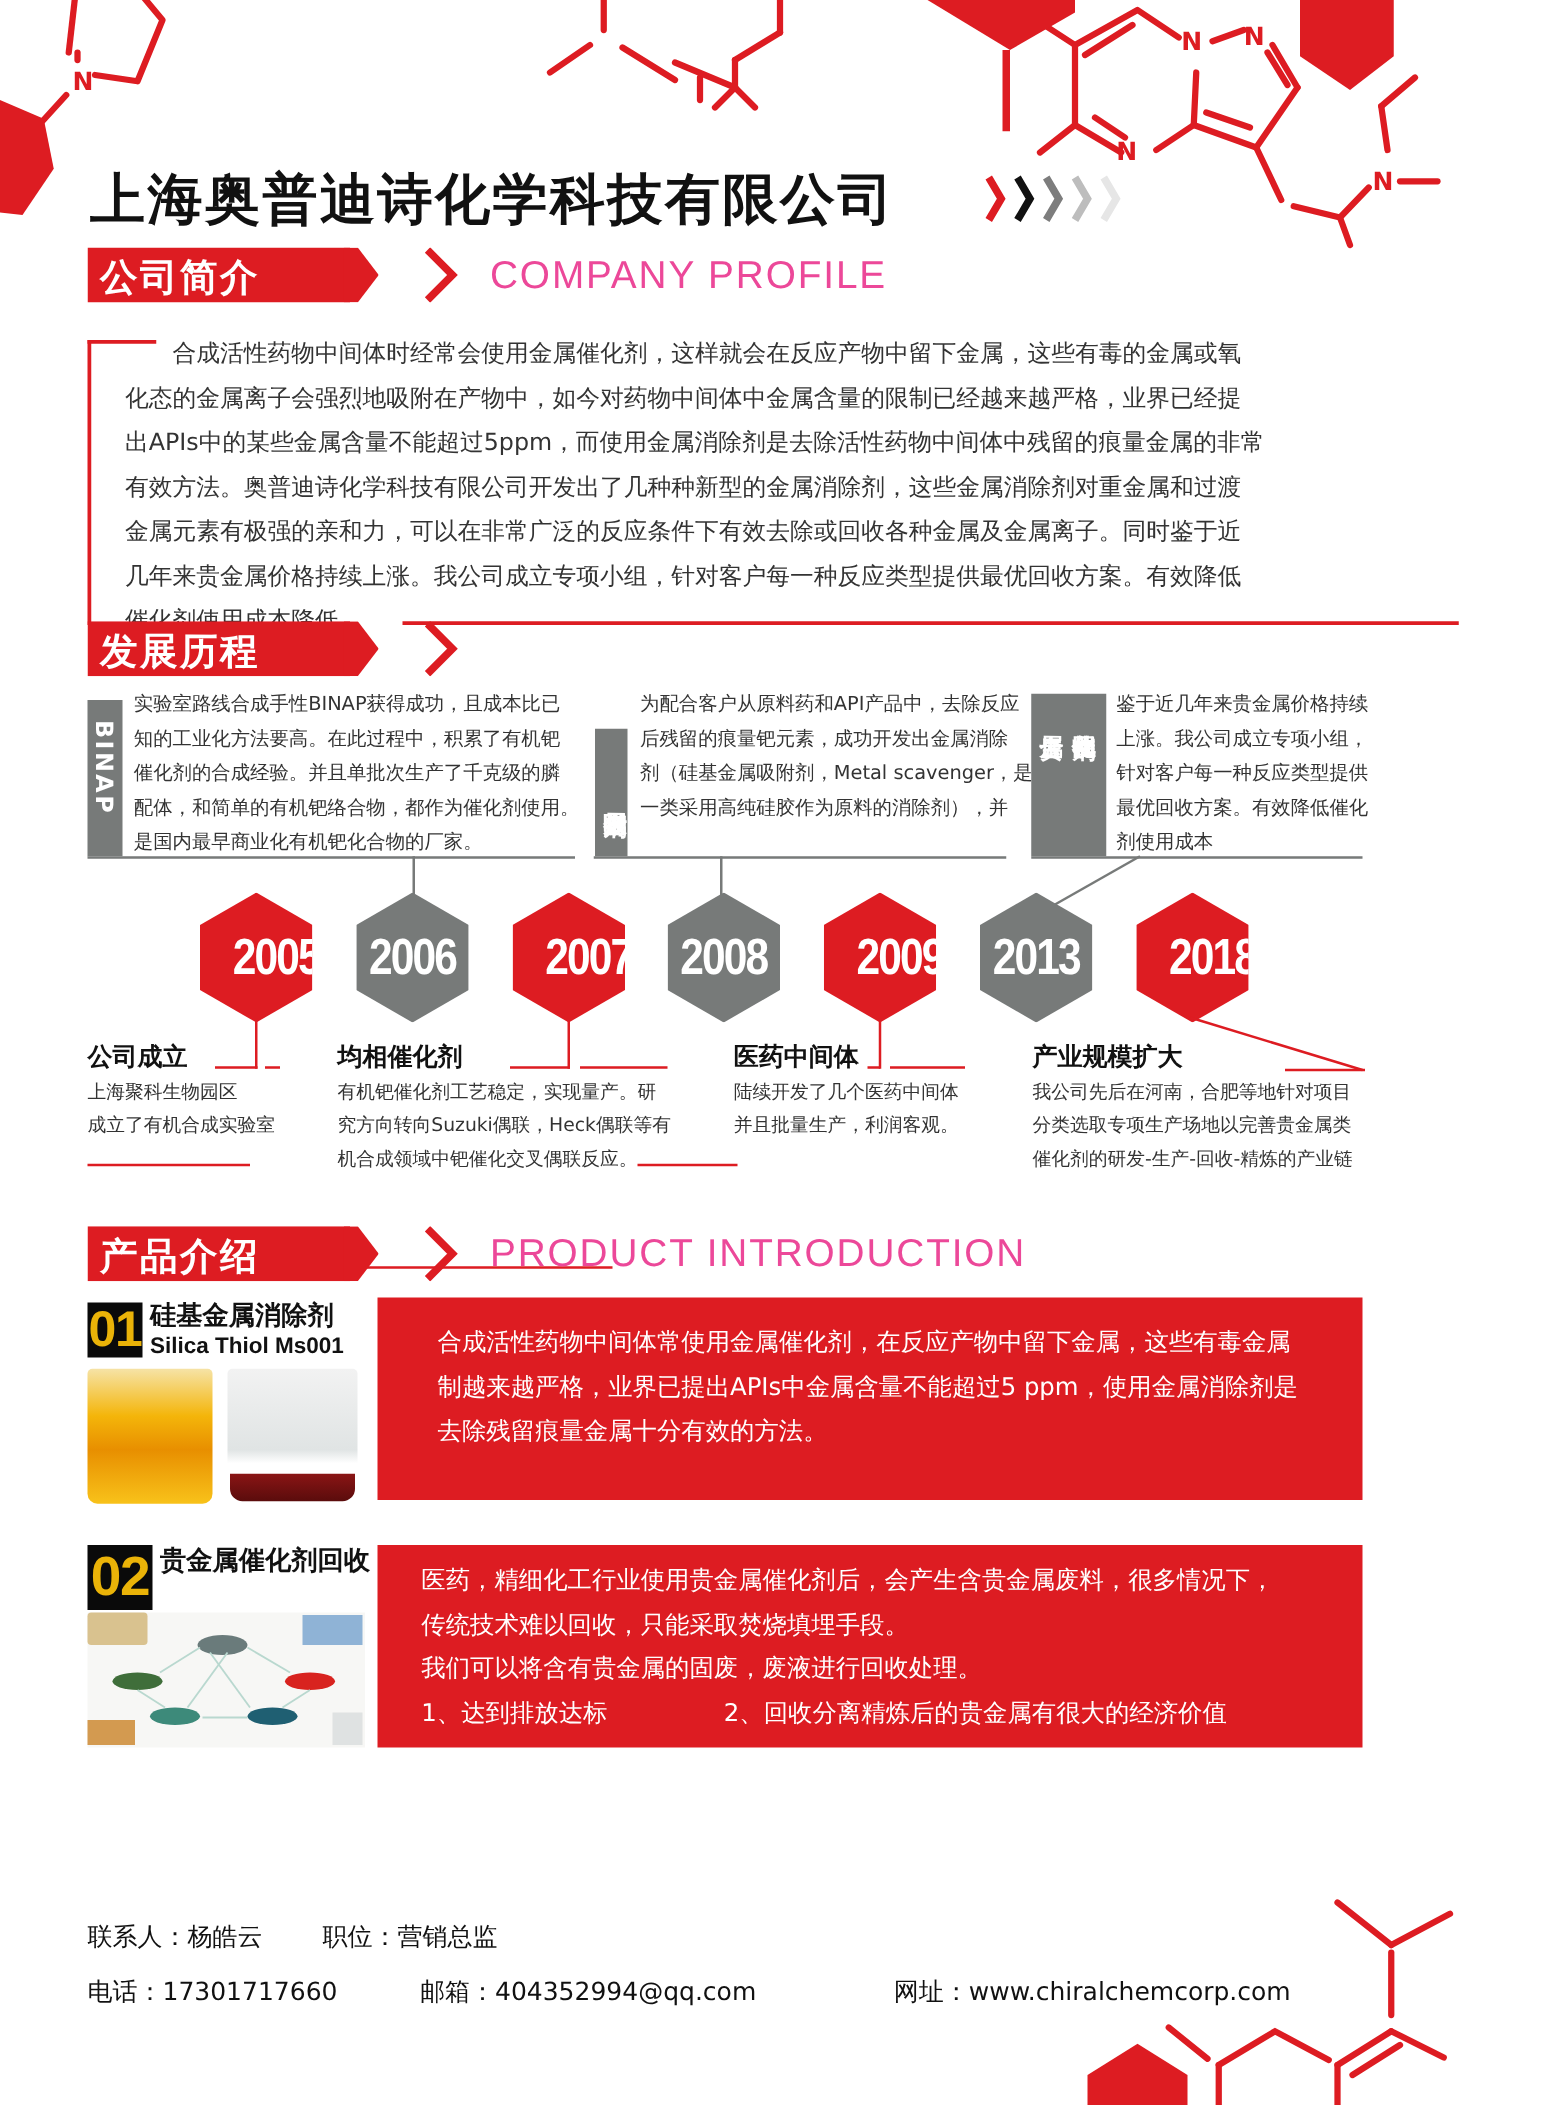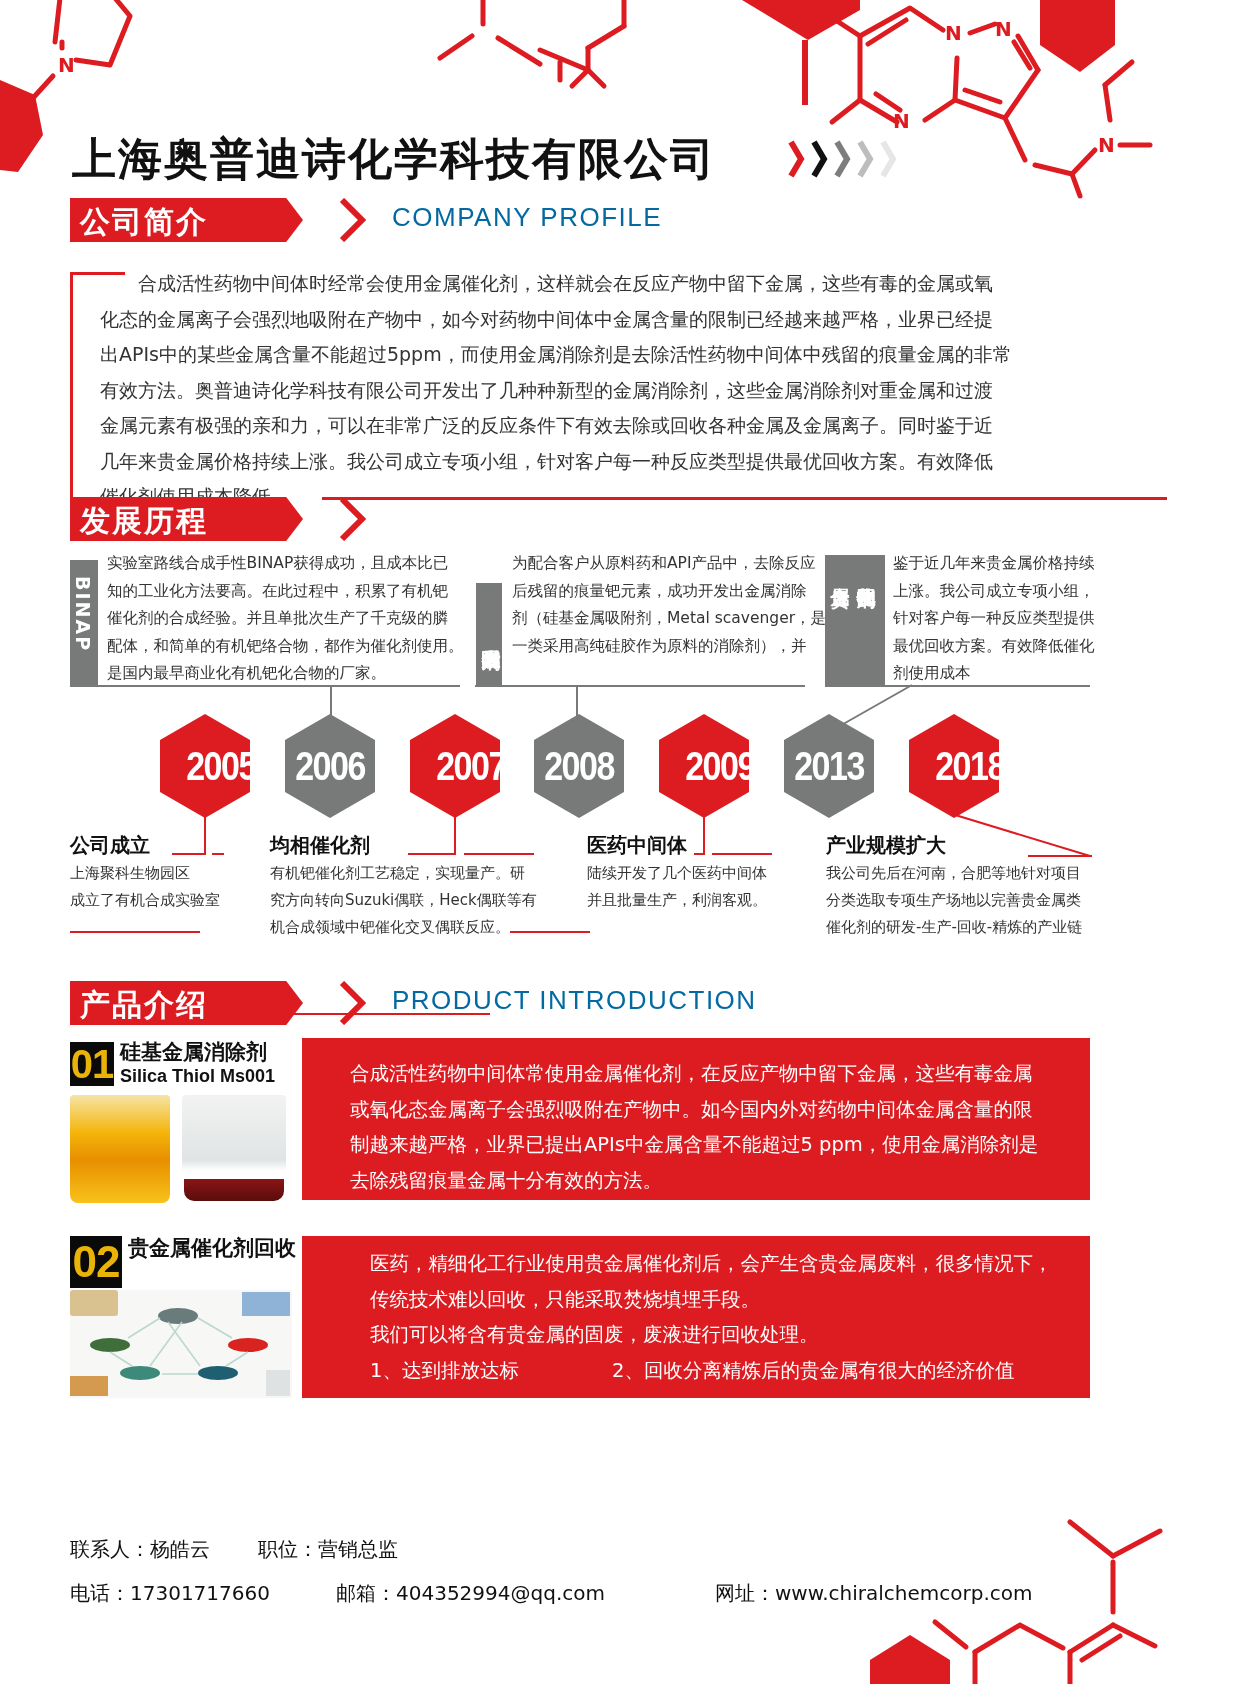--- a/index.html
+++ b/index.html
@@ -9,21 +9,21 @@
   .deco { position: absolute; left: 0; top: 0; width: 1241px; height: 1684px; pointer-events: none; }
 
   .company-title { left: 72px; top: 130px; font-size: 44px; font-weight: 900; color: #111; letter-spacing: 2px; white-space: nowrap; font-family: "DejaVu Sans", sans-serif; }
   .title-chevrons { left: 787px; top: 138px; width: 120px; height: 42px; }
 
   .sec-banner { position: absolute; height: 44px; }
   .sec-banner .bar { position: absolute; left: 0; top: 0; width: 210px; height: 44px; background: #dd1c22; clip-path: polygon(0 0, 100% 0, 100% 100%, 0 100%); }
   .sec-banner .bar2 { position: absolute; left: 205px; top: 0; width: 28px; height: 44px; background: #dd1c22; clip-path: polygon(0 0, 40% 0, 100% 50%, 40% 100%, 0 100%); }
   .sec-banner .chev { position: absolute; left: 268px; top: 0; width: 30px; height: 44px; }
   .sec-banner .cn { position: absolute; left: 10px; top: 4px; font-size: 30px; font-weight: 900; color: #fff; letter-spacing: 2px; white-space: nowrap; }
-  .sec-banner .en { position: absolute; left: 322px; top: 4px; font-size: 26px; color: #0369a1; font-family: "Liberation Sans", sans-serif; letter-spacing: 1.5px; white-space: nowrap; }
+  .sec-banner .en { position: absolute; left: 322px; top: 4px; font-size: 31px; color: #ec4899; font-family: "Liberation Sans", sans-serif; letter-spacing: 1.5px; white-space: nowrap; }
 
   .profile-frame-left { left: 70px; top: 272px; width: 3px; height: 228px; background: #dd1c22; }
   .profile-frame-top { left: 70px; top: 272px; width: 55px; height: 3px; background: #dd1c22; }
   .profile-frame-bottom { left: 322px; top: 497px; width: 845px; height: 3px; background: #dd1c22; }
   .profile-text { left: 100px; top: 266px; width: 1065px; font-size: 19px; line-height: 35.5px; color: #333; text-align: justify; }
   .profile-text span.line { display: block; white-space: nowrap; }
 
   .vtag { position: absolute; background: #777a79; color: #fff; font-weight: 900; text-align: center; }
   .dev-text { position: absolute; font-size: 15.5px; line-height: 27.5px; color: #333; white-space: nowrap; }
   .grey-line { position: absolute; background: #777a79; }
@@ -280,21 +280,20 @@
 <div class="prod-num" style="left:70px; top:1042px; width:44px; height:44px;">01</div>
 <div class="prod-name" style="left:120px; top:1038px;">硅基金属消除剂</div>
 <div class="prod-sub" style="left:120px; top:1066px;">Silica Thiol Ms001</div>
 <div class="abs" style="left:70px; top:1095px; width:218px; height:112px; background:#fff;">
   <div style="position:absolute; left:0; top:0; width:100px; height:108px; background:linear-gradient(180deg,#f6e3a6 0%,#f4b50a 35%,#e88f00 60%,#f8c21a 100%); border-radius:4px 4px 8px 8px;"></div>
   <div style="position:absolute; left:112px; top:0; width:104px; height:108px; background:linear-gradient(180deg,#f2f2f2 0%,#e0e4e4 60%,#ffffff 70%); border-radius:4px 4px 8px 8px;"></div>
   <div style="position:absolute; left:114px; top:84px; width:100px; height:22px; background:linear-gradient(180deg,#8a1515,#5a0c0c); border-radius:0 0 10px 10px;"></div>
 </div>
 <div class="red-box" style="left:302px; top:1038px; width:788px; height:162px; padding:18px 0 0 48px; line-height:35.5px;">
   <span class="l">合成活性药物中间体常使用金属催化剂，在反应产物中留下金属，这些有毒金属</span>
-  <span class="l">或氧化态金属离子会强烈吸附在产物中。如今国内外对药物中间体金属含量的限</span>
   <span class="l">制越来越严格，业界已提出APIs中金属含量不能超过5 ppm，使用金属消除剂是</span>
   <span class="l">去除残留痕量金属十分有效的方法。</span>
 </div>
 
 <div class="prod-num" style="left:70px; top:1236px; width:52px; height:52px; font-size:44px;">02</div>
 <div class="prod-name" style="left:128px; top:1234px;">贵金属催化剂回收</div>
 <div class="abs" style="left:70px; top:1290px; width:222px; height:108px; background:#f7f7f5;">
   <div style="position:absolute; left:0; top:0; width:48px; height:26px; background:#d9c28f; border-radius:3px;"></div>
   <div style="position:absolute; left:172px; top:2px; width:48px; height:24px; background:#8fb3d6;"></div>
   <div style="position:absolute; left:88px; top:18px; width:40px; height:16px; border-radius:50%; background:#6a7b7b;"></div>
@@ -309,21 +308,21 @@
       <line x1="90" y1="28" x2="58" y2="48"></line>
         <line x1="128" y1="28" x2="162" y2="48"></line>
       <line x1="40" y1="62" x2="62" y2="76"></line>
         <line x1="178" y1="62" x2="156" y2="76"></line>
       <line x1="128" y1="84" x2="92" y2="84"></line>
       <line x1="98" y1="32" x2="130" y2="76"></line>
         <line x1="112" y1="32" x2="80" y2="76"></line>
     </g>
   </svg>
 </div>
-<div class="red-box" style="left:302px; top:1236px; width:788px; height:162px; padding:10px 0 0 68px; line-height:35.5px;">
+<div class="red-box" style="left:302px; top:1236px; width:788px; height:162px; padding:10px 0 0 35px; line-height:35.5px;">
   <span class="l">医药，精细化工行业使用贵金属催化剂后，会产生含贵金属废料，很多情况下，</span>
   <span class="l">传统技术难以回收，只能采取焚烧填埋手段。</span>
   <span class="l">我们可以将含有贵金属的固废，废液进行回收处理。</span>
   <span class="l" style="position:relative;">
     <span>1、达到排放达标</span>
     <span style="position:absolute; left:242px;">2、回收分离精炼后的贵金属有很大的经济价值</span>
   </span>
 </div>
 
 <div class="contact" style="left:70px; top:1536px;">联系人：杨皓云</div>

